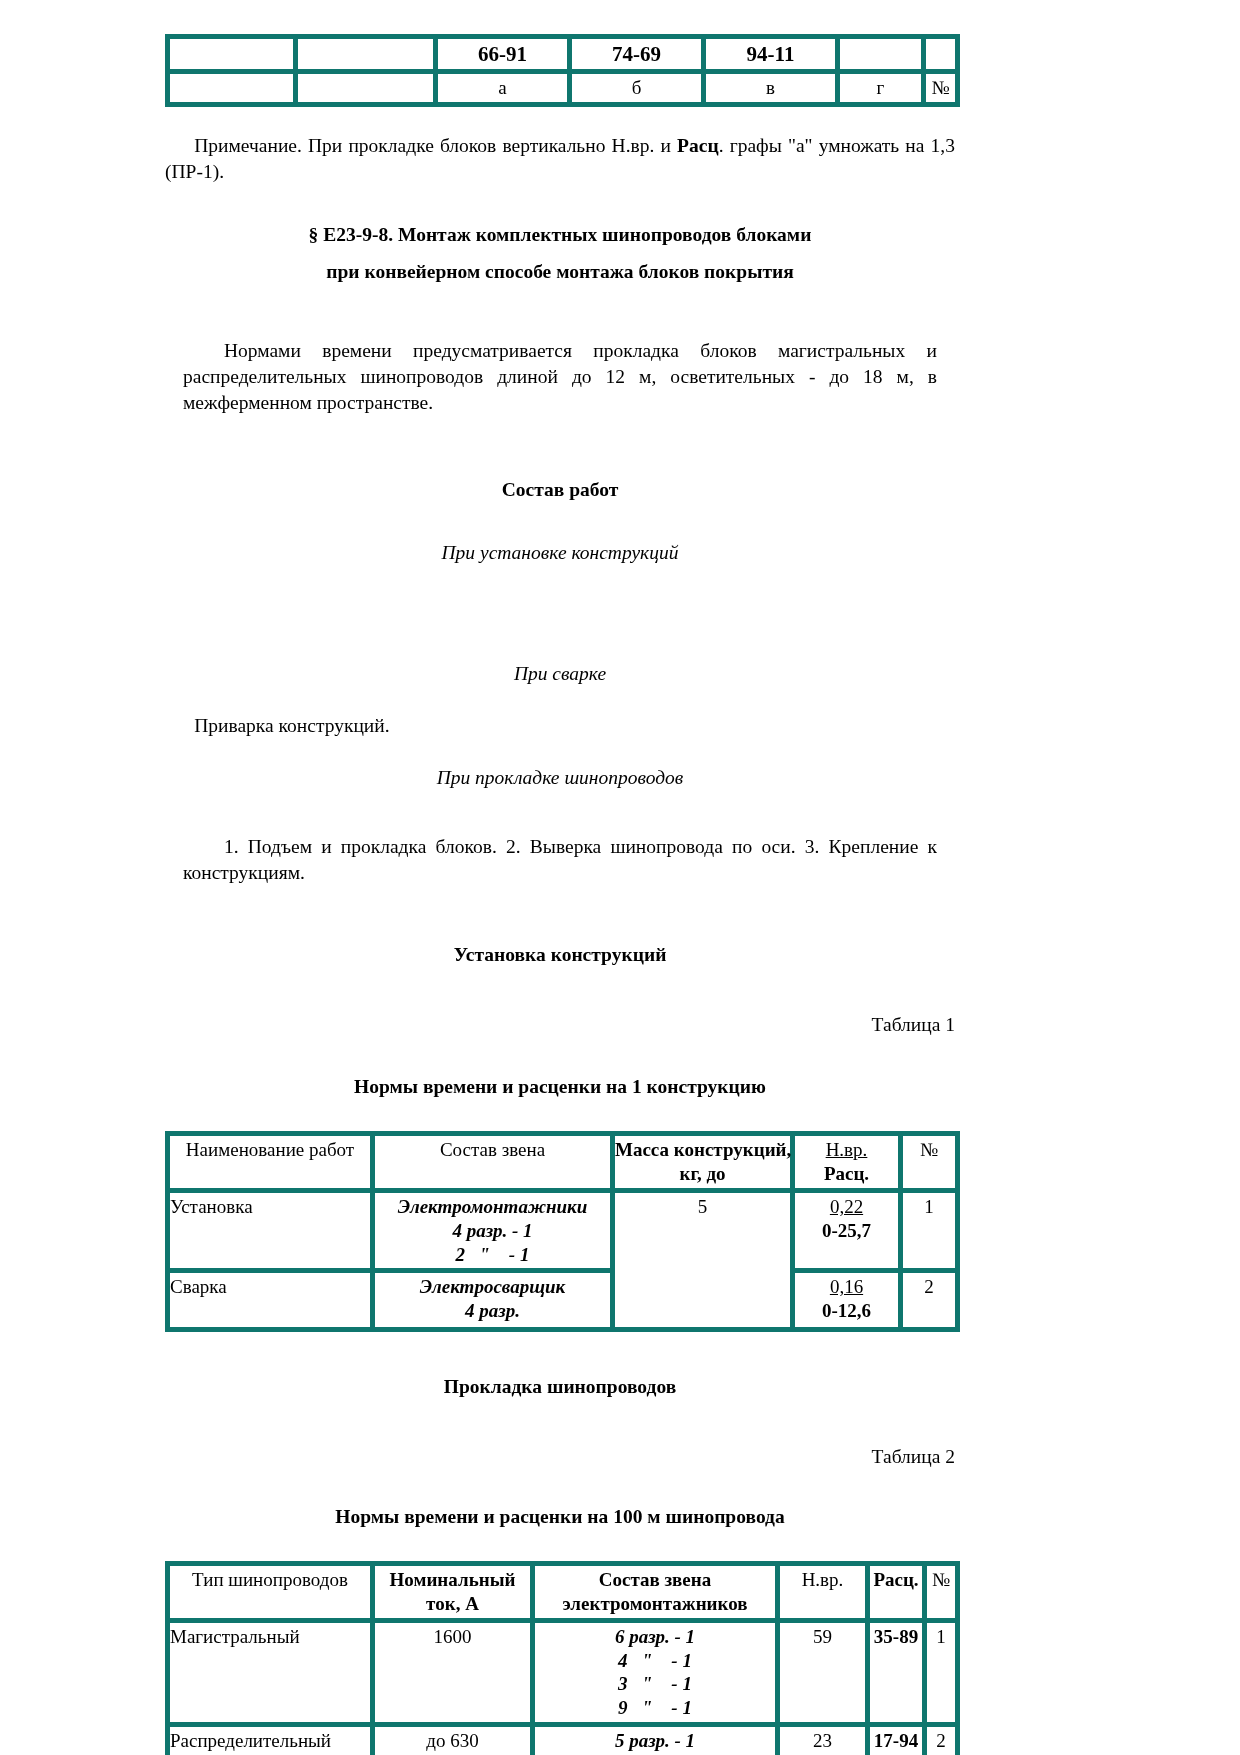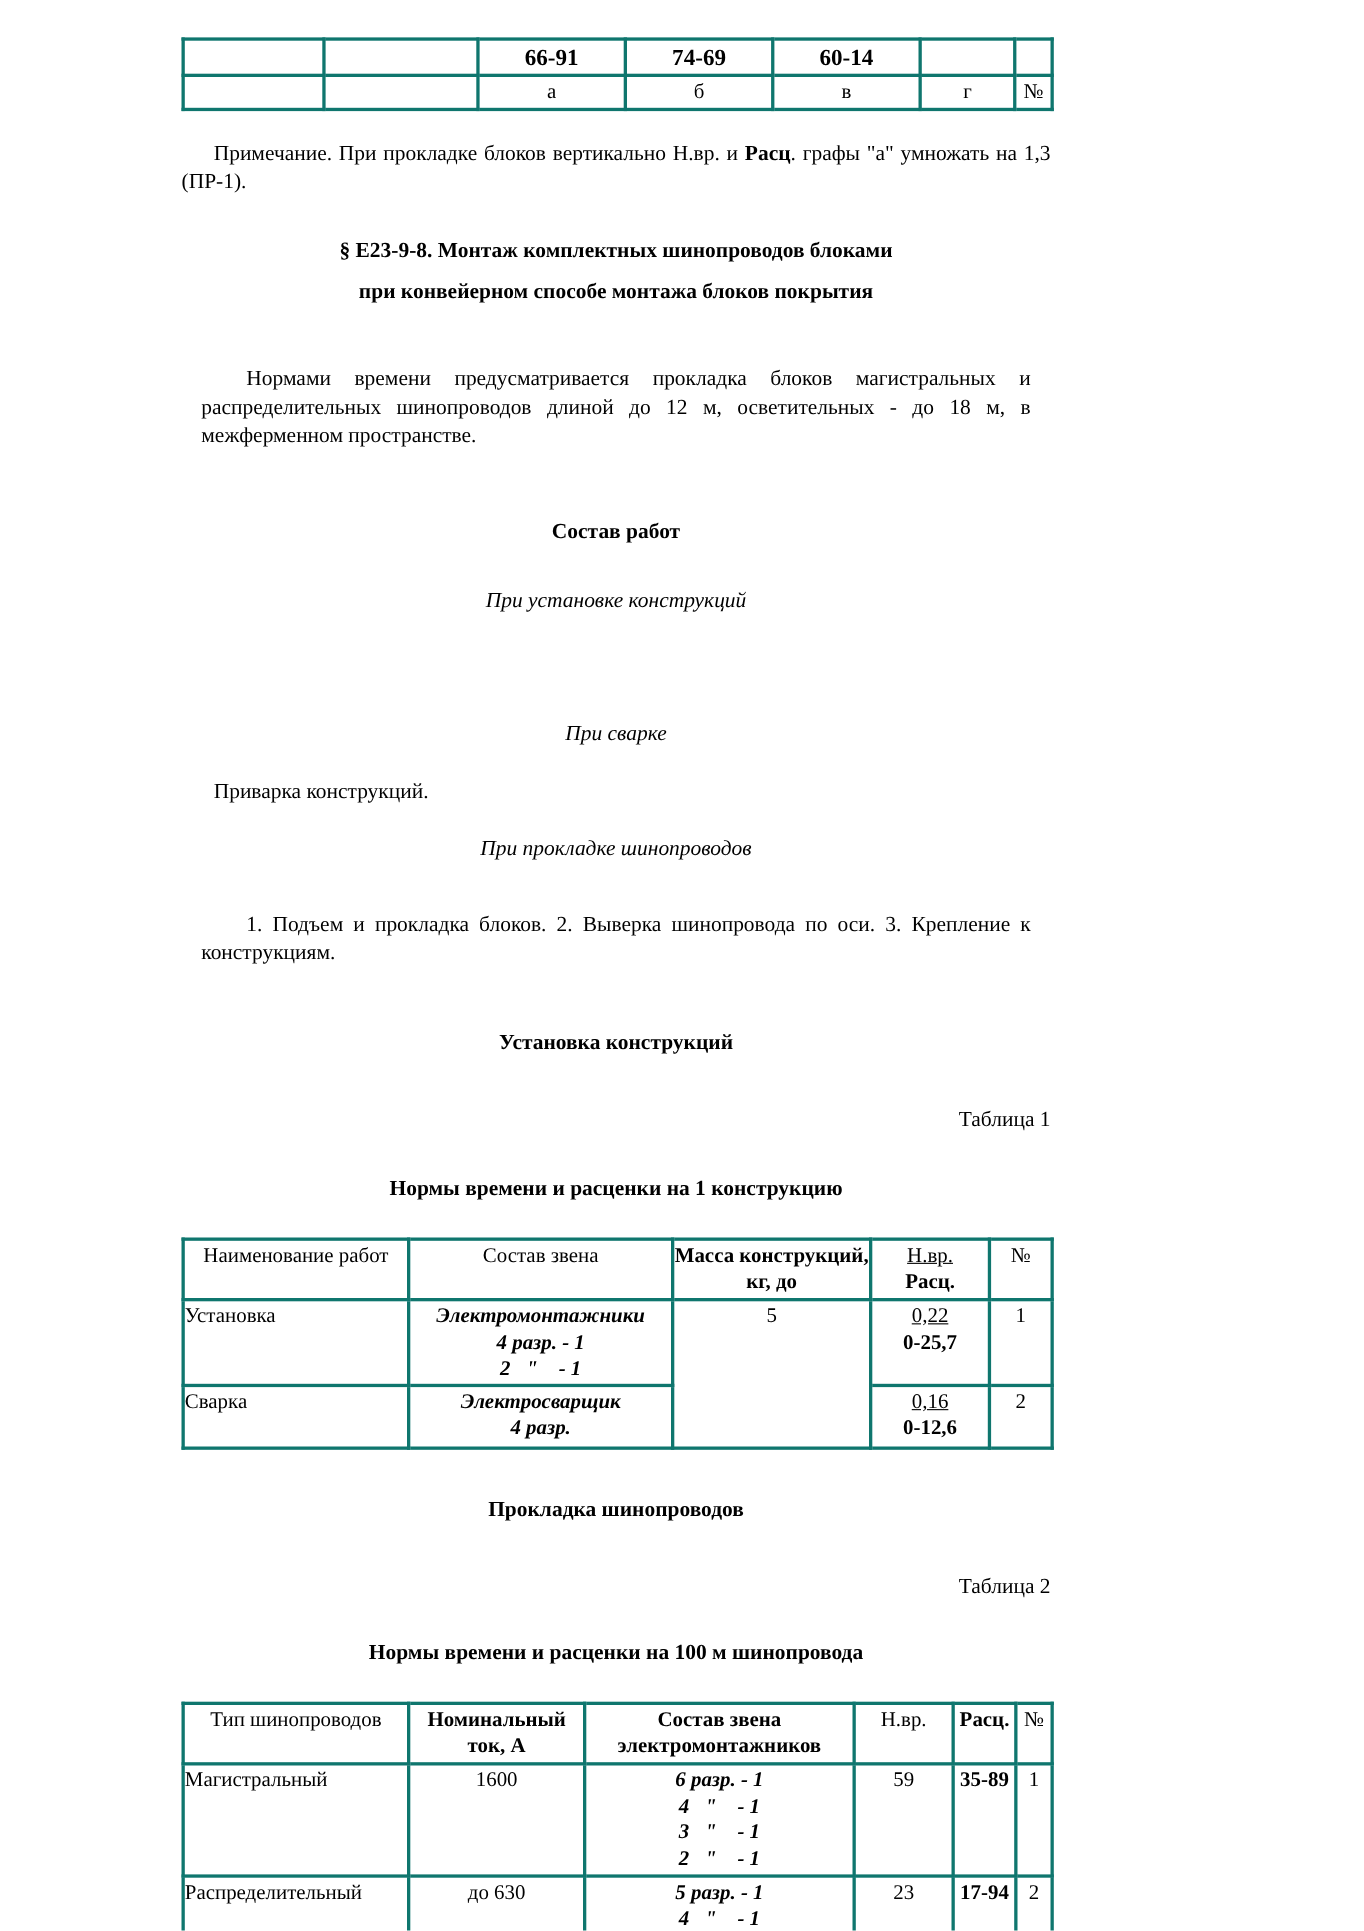--- a/index.html
+++ b/index.html
@@ -65,21 +65,21 @@
   .sp-72 { height: 72px; }
 
   
   table.doc {
     border-collapse: collapse;
     width: 790px;
     table-layout: fixed;
     font-size: 19px;
   }
   table.doc td {
-    border: 3px solid #0f766e;
+    border: 5px solid #0f766e;
     padding: 2px 0;
     vertical-align: top;
     line-height: 1.25;
   }
   table.doc.thick {
     border: 2px solid #000000;
   }
   .ctr   { text-align: center; }
   .lft   { text-align: left; }
   .bold  { font-weight: bold; }
@@ -115,21 +115,21 @@
         <col style="width:134px">
         <col style="width:86px">
         <col style="width:34px">
     </colgroup>
     <tbody>
       <tr>
         <td class="ctr"></td>
         <td class="ctr"></td>
         <td class="ctr big">66-91</td>
         <td class="ctr big">74-69</td>
-        <td class="ctr big">60-14</td>
+        <td class="ctr big">94-11</td>
         <td class="ctr"></td>
         <td class="ctr"></td>
       </tr>
       <tr>
         <td class="ctr"></td>
         <td class="ctr"></td>
         <td class="ctr">а</td>
         <td class="ctr">б</td>
         <td class="ctr">в</td>
         <td class="ctr">г</td>
@@ -273,21 +273,21 @@
         <td class="ctr midv bold">Расц.</td>
         <td class="ctr midv">№</td>
       </tr>
 
       <tr>
         <td class="lft" style="height:88px">Магистральный</td>
         <td class="ctr">1600</td>
         <td class="team-lines">6 разр. - 1
 4   "    - 1
 3   "    - 1
-2   "    - 1</td>
+9   "    - 1</td>
         <td class="ctr">59</td>
         <td class="ctr bold">35-89</td>
         <td class="ctr">1</td>
       </tr>
 
       <tr>
         <td class="lft" style="height:68px">Распределительный</td>
         <td class="ctr">до 630</td>
         <td class="team-lines">5 разр. - 1
 4   "    - 1

